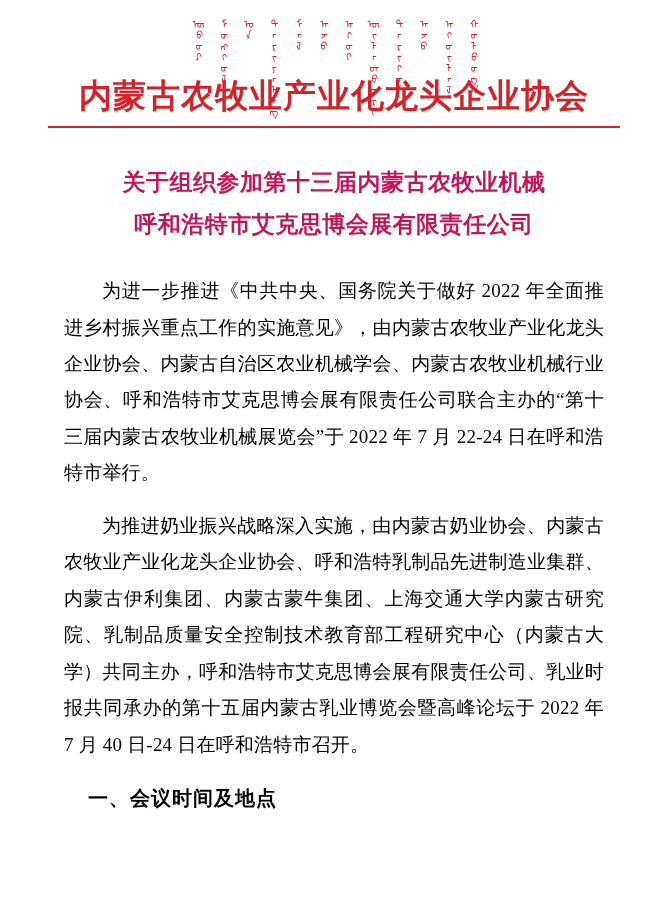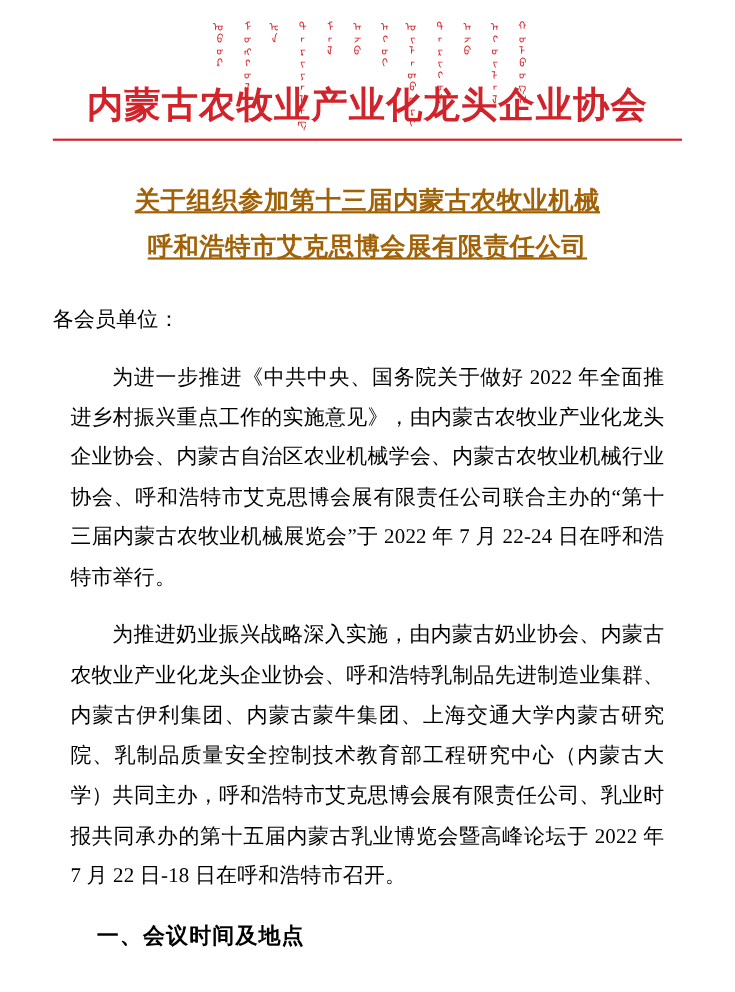--- a/index.html
+++ b/index.html
@@ -62,22 +62,21 @@
   }
 
   
   .doc-title {
     margin-top: 34px;
     text-align: center;
     font-weight: bold;
     font-size: 23px;
     line-height: 1.85;
     letter-spacing: 0.5px;
-    color: #a16207;
-    text-decoration: underline;
+    color: #be185d;
   }
   .doc-title .line {
     display: block;
   }
 
   
   .body-copy {
     margin-top: 26px;
     font-size: 19px;
     line-height: 1.92;
@@ -123,19 +122,18 @@
     <div class="org-title">内蒙古农牧业产业化龙头企业协会</div>
     <div class="rule"></div>
   </div>
 
   <div class="doc-title">
     <span class="line">关于组织参加第十三届内蒙古农牧业机械</span>
     <span class="line">呼和浩特市艾克思博会展有限责任公司</span>
   </div>
 
   <div class="body-copy">
-    <p class="salutation">各会员单位：</p>
     <p class="para">为进一步推进《中共中央、国务院关于做好 2022 年全面推进乡村振兴重点工作的实施意见》，由内蒙古农牧业产业化龙头企业协会、内蒙古自治区农业机械学会、内蒙古农牧业机械行业协会、呼和浩特市艾克思博会展有限责任公司联合主办的“第十三届内蒙古农牧业机械展览会”于 2022 年 7 月 22-24 日在呼和浩特市举行。</p>
-    <p class="para">为推进奶业振兴战略深入实施，由内蒙古奶业协会、内蒙古农牧业产业化龙头企业协会、呼和浩特乳制品先进制造业集群、内蒙古伊利集团、内蒙古蒙牛集团、上海交通大学内蒙古研究院、乳制品质量安全控制技术教育部工程研究中心（内蒙古大学）共同主办，呼和浩特市艾克思博会展有限责任公司、乳业时报共同承办的第十五届内蒙古乳业博览会暨高峰论坛于 2022 年 7 月 22 日-18 日在呼和浩特市召开。</p>
+    <p class="para">为推进奶业振兴战略深入实施，由内蒙古奶业协会、内蒙古农牧业产业化龙头企业协会、呼和浩特乳制品先进制造业集群、内蒙古伊利集团、内蒙古蒙牛集团、上海交通大学内蒙古研究院、乳制品质量安全控制技术教育部工程研究中心（内蒙古大学）共同主办，呼和浩特市艾克思博会展有限责任公司、乳业时报共同承办的第十五届内蒙古乳业博览会暨高峰论坛于 2022 年 7 月 40 日-24 日在呼和浩特市召开。</p>
     <div class="section-heading">一、会议时间及地点</div>
   </div>
 
 </div>
 
 </body></html>

